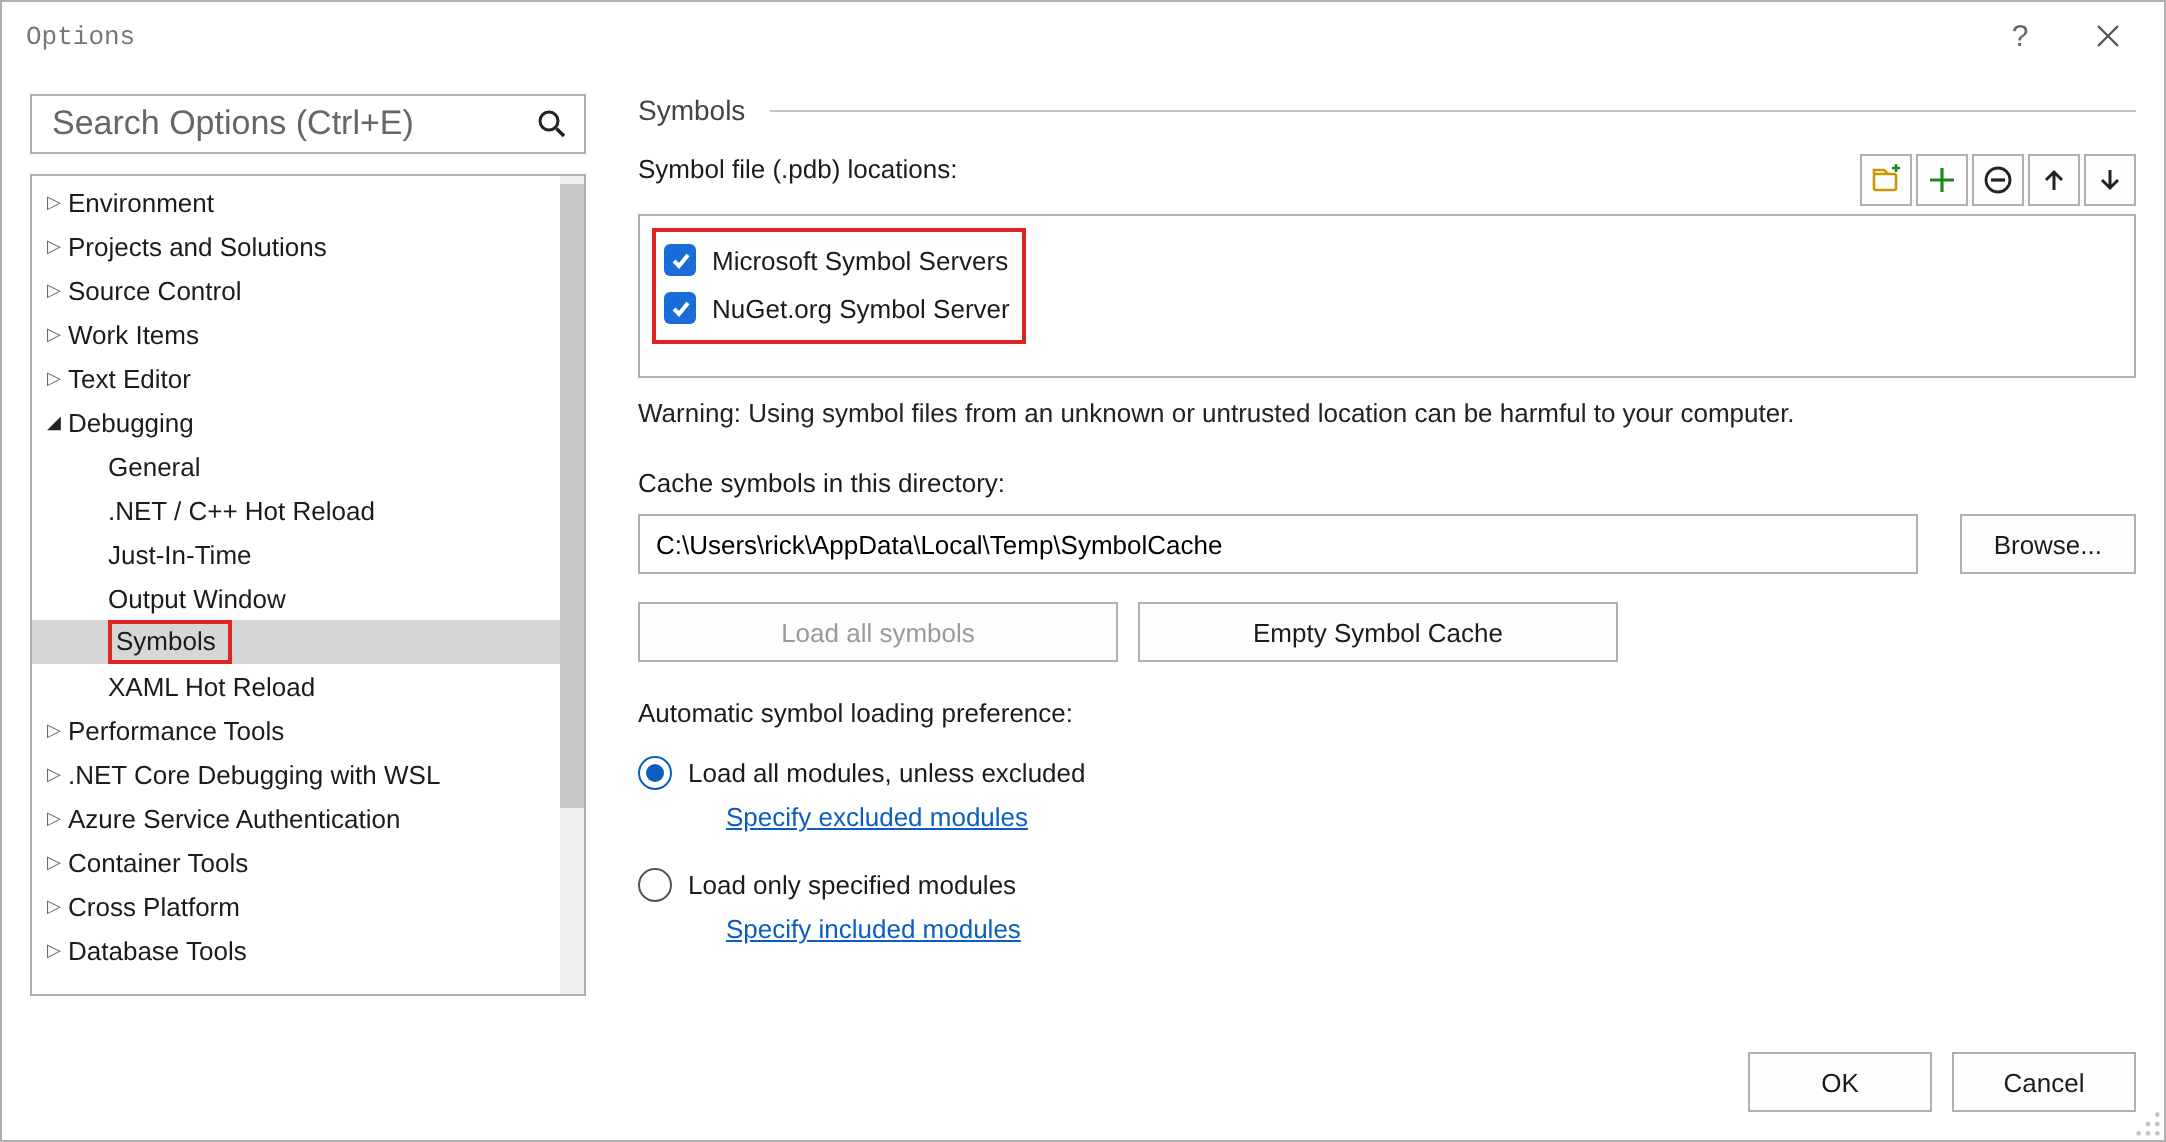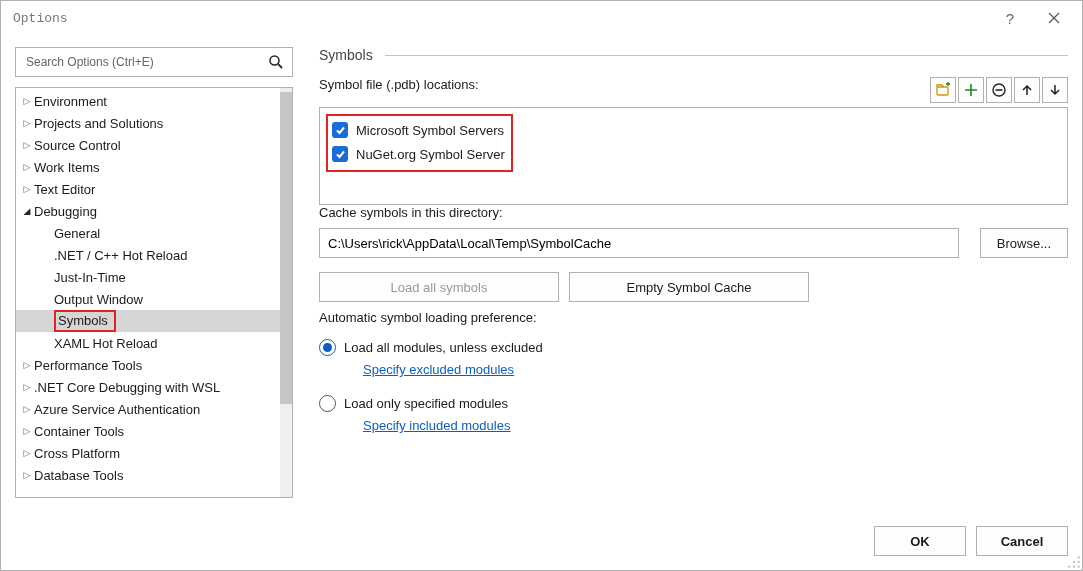--- a/index.html
+++ b/index.html
@@ -59,21 +59,21 @@
     border: 1px solid #b0b0b0;
     height: 30px;
     padding: 0 6px 0 8px;
     margin-bottom: 10px;
     background: #fff;
   }
   .search-wrap input {
     flex: 1;
     border: none;
     outline: none;
-    font-size: 12px;
+    font-size: 17px;
     color: #1b1b1b;
     background: transparent;
   }
   .search-wrap input::placeholder { color: #666; }
   .search-wrap .mag {
     width: 20px;
     display: flex;
     justify-content: center;
     align-items: center;
   }
@@ -156,21 +156,21 @@
     background: #fdfdfd;
     display: flex;
     align-items: center;
     justify-content: center;
   }
   .toolbar .tbtn2 svg { display:block; }
 
   .locations-panel {
     border: 1px solid #b0b0b0;
     background: #fff;
-    height: 98px;
+    height: 82px;
     padding: 6px 8px 6px 6px;
     margin-top: 4px;
     position: relative;
   }
   .checklist-highlight {
     border: 2px solid #e02424;
     padding: 2px 6px 4px 4px;
     display: inline-block;
   }
   .chk-row {
@@ -212,21 +212,21 @@
     padding: 0 16px;
     font-size: 13px;
     cursor: pointer;
     color: #1b1b1b;
     display: inline-flex;
     align-items: center;
     justify-content: center;
   }
   .btn.disabled { color: #9a9a9a; }
   .cache-row { display: flex; gap: 21px; margin: 4px 0 14px 0; }
-  .two-btn-row { display: flex; gap: 10px; margin-bottom: 8px; }
+  .two-btn-row { display: flex; gap: 10px; margin-bottom: 18px; }
   .two-btn-row .btn { flex: 1; max-width: 240px; }
 
   .radio-row {
     display: flex;
     align-items: center;
     gap: 8px;
     margin: 6px 0;
   }
   .radio {
     width: 17px; height: 17px;
@@ -239,21 +239,21 @@
   .radio.checked { border-color: #0a5ec2; }
   .radio.checked .dot { width: 9px; height: 9px; border-radius: 50%; background: #0a5ec2; }
   .link { color: #0a5ec2; text-decoration: underline; cursor: pointer; margin-left: 44px; margin-bottom: 12px; display: inline-block; }
 
   .footer {
     display: flex;
     justify-content: flex-end;
     gap: 10px;
     padding: 10px 0 14px 0;
   }
-  .footer .btn { width: 92px; font-weight: bold; }
+  .footer .btn { width: 92px; }
 
   .top-toolbar-row {
     display: flex;
     justify-content: space-between;
     align-items: flex-start;
   }
   .resize-grip {
     position: absolute;
     right: 2px;
     bottom: 2px;
@@ -414,20 +414,21 @@
             </div><div class="chk-row">
               <span class="chk">
                 <svg width="11" height="11" viewBox="0 0 11 11">
                   <path d="M2 5.5 L4.5 8 L9 2.5" fill="none" stroke-width="2"></path>
                 </svg>
               </span>
               <span>NuGet.org Symbol Server</span>
             </div></div>
       </div>
 
+      <div class="warning">Warning: Using symbol files from an unknown or untrusted location can be harmful to your computer.</div>
 
       <div class="section-label">Cache symbols in this directory:</div>
       <div class="cache-row">
         <input class="text-input" value="C:\Users\rick\AppData\Local\Temp\SymbolCache" style="">
         <button class="btn">Browse...</button>
       </div>
 
       <div class="two-btn-row">
         <button class="btn disabled">Load all symbols</button>
         <button class="btn">Empty Symbol Cache</button>

